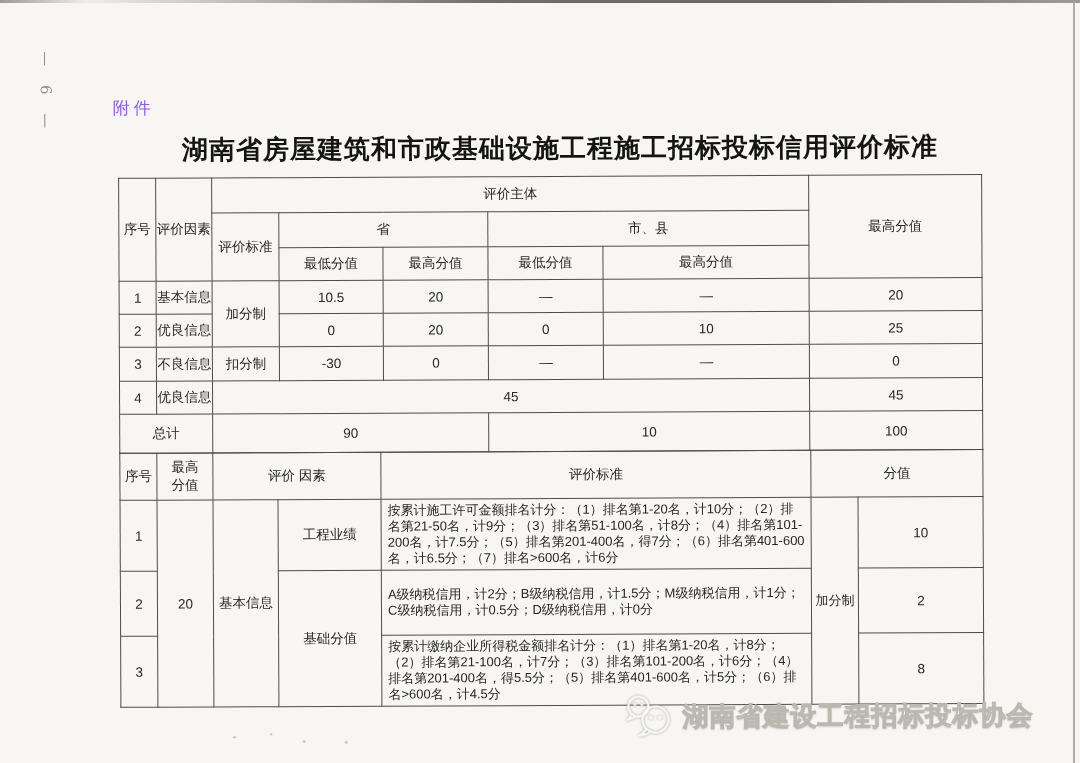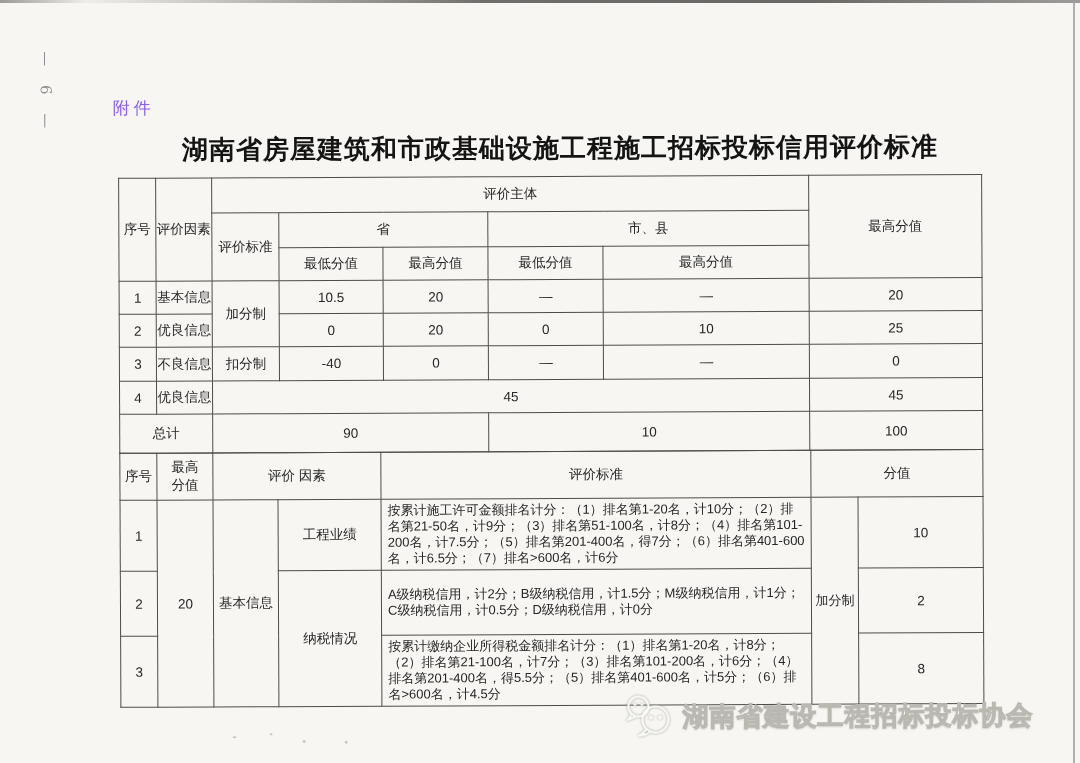--- a/index.html
+++ b/index.html
@@ -108,21 +108,21 @@
           <td>0</td>
           <td>20</td>
           <td>0</td>
           <td>10</td>
           <td>25</td>
         </tr>
         <tr style="height:34px">
           <td>3</td>
           <td class="nowrap">不良信息</td>
           <td class="nowrap">扣分制</td>
-          <td>-40</td>
+          <td>-30</td>
           <td>0</td>
           <td>—</td>
           <td>—</td>
           <td>0</td>
         </tr>
         <tr style="height:33px">
           <td>4</td>
           <td class="nowrap">优良信息</td>
           <td colspan="5">45</td>
           <td>45</td>
@@ -160,21 +160,21 @@
           <td>1</td>
           <td rowspan="3">20</td>
           <td rowspan="3" class="nowrap">基本信息</td>
           <td class="nowrap">工程业绩</td>
           <td class="text">按累计施工许可金额排名计分：（1）排名第1-20名，计10分；（2）排名第21-50名，计9分；（3）排名第51-100名，计8分；（4）排名第101-200名，计7.5分；（5）排名第201-400名，得7分；（6）排名第401-600名，计6.5分；（7）排名&gt;600名，计6分</td>
           <td rowspan="3" class="nowrap" style="font-size:13px">加分制</td>
           <td>10</td>
         </tr>
         <tr style="height:65px">
           <td>2</td>
-          <td rowspan="2" class="nowrap">纳税情况</td>
+          <td rowspan="2" class="nowrap">基础分值</td>
           <td class="text">A级纳税信用，计2分；B级纳税信用，计1.5分；M级纳税信用，计1分；C级纳税信用，计0.5分；D级纳税信用，计0分</td>
           <td>2</td>
         </tr>
         <tr style="height:67px">
           <td>3</td>
           <td class="text">按累计缴纳企业所得税金额排名计分：（1）排名第1-20名，计8分；（2）排名第21-100名，计7分；（3）排名第101-200名，计6分；（4）排名第201-400名，得5.5分；（5）排名第401-600名，计5分；（6）排名&gt;600名，计4.5分</td>
           <td>8</td>
         </tr>
       </tbody>
         </table>

